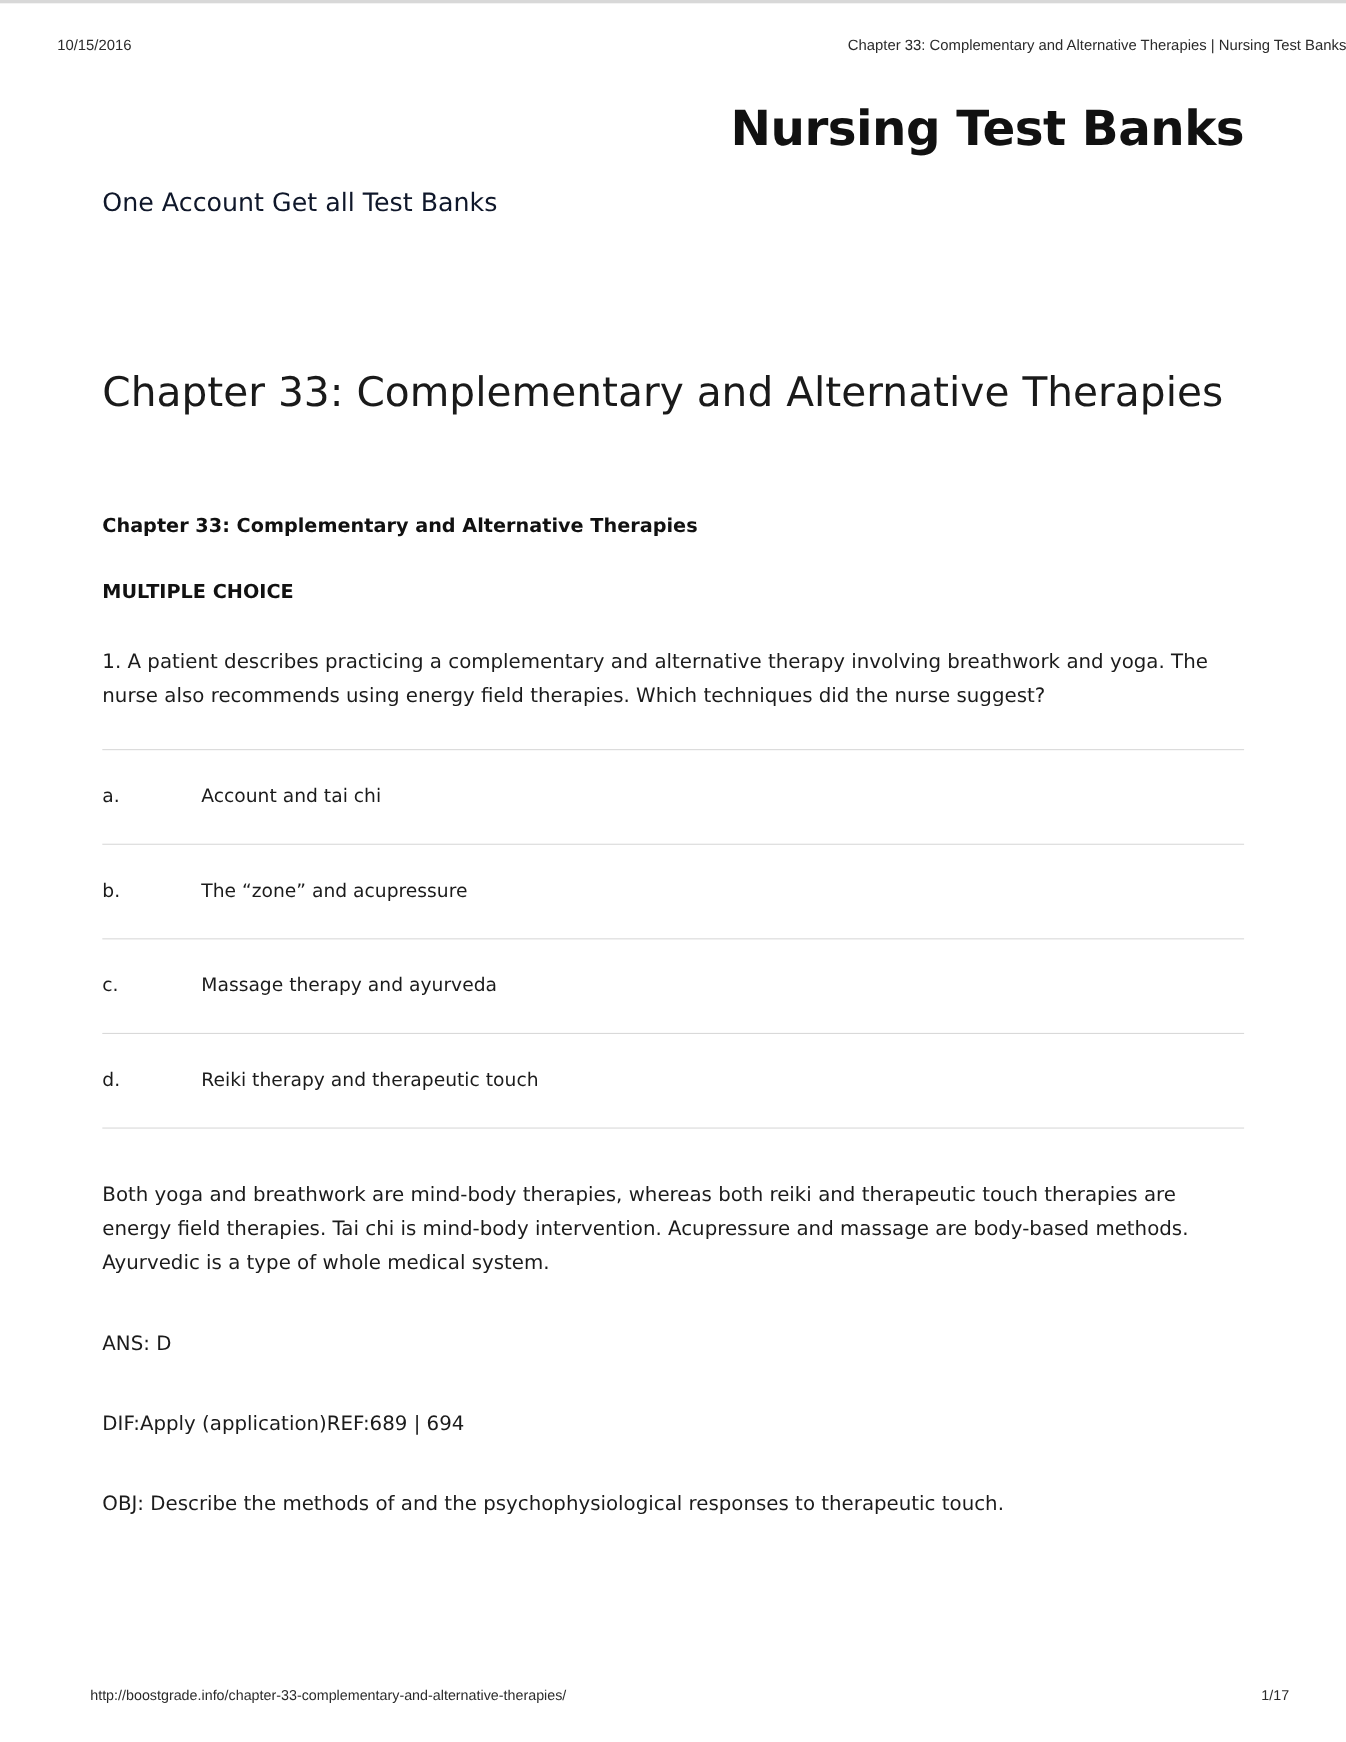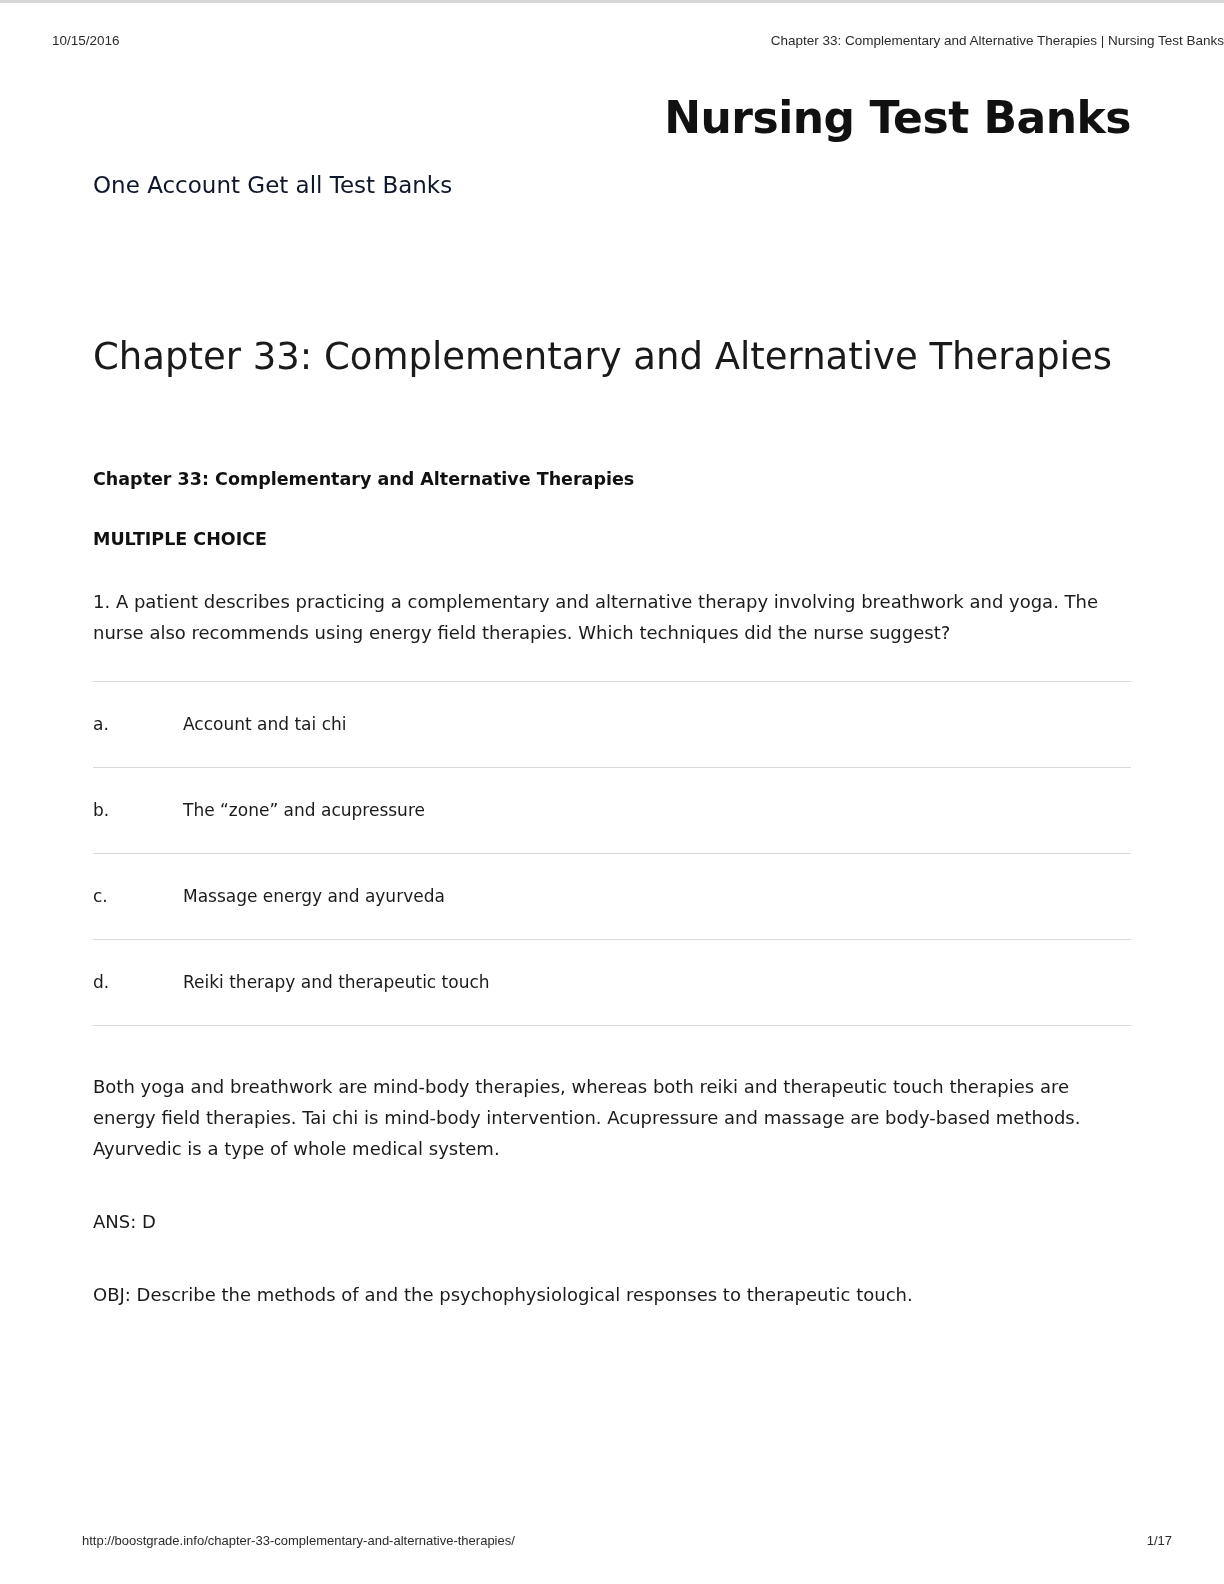--- a/index.html
+++ b/index.html
@@ -176,31 +176,32 @@
         <div class="answer-row">
           <span class="letter">a.</span>
           <span class="text">Account and tai chi</span>
         </div>
         <div class="answer-row">
           <span class="letter">b.</span>
           <span class="text">The “zone” and acupressure</span>
         </div>
         <div class="answer-row">
           <span class="letter">c.</span>
-          <span class="text">Massage energy and ayurveda</span>
+          <span class="text">Massage therapy and ayurveda</span>
         </div>
         <div class="answer-row">
           <span class="letter">d.</span>
           <span class="text">Reiki therapy and therapeutic touch</span>
         </div>
       </div>
 
       <div class="post-answers">
         <p>Both yoga and breathwork are mind-body therapies, whereas both reiki and therapeutic touch therapies are energy field therapies. Tai chi is mind-body intervention. Acupressure and massage are body-based methods. Ayurvedic is a type of whole medical system.</p>
         <p>ANS: D</p>
+        <p>DIF:Apply (application)REF:689 | 694</p>
         <p>OBJ: Describe the methods of and the psychophysiological responses to therapeutic touch.</p>
       </div>
     </div>
   </div>
 
   <div class="footer">
     <span class="url">http://boostgrade.info/chapter-33-complementary-and-alternative-therapies/</span>
     <span class="pageno">1/17</span>
   </div>
 

